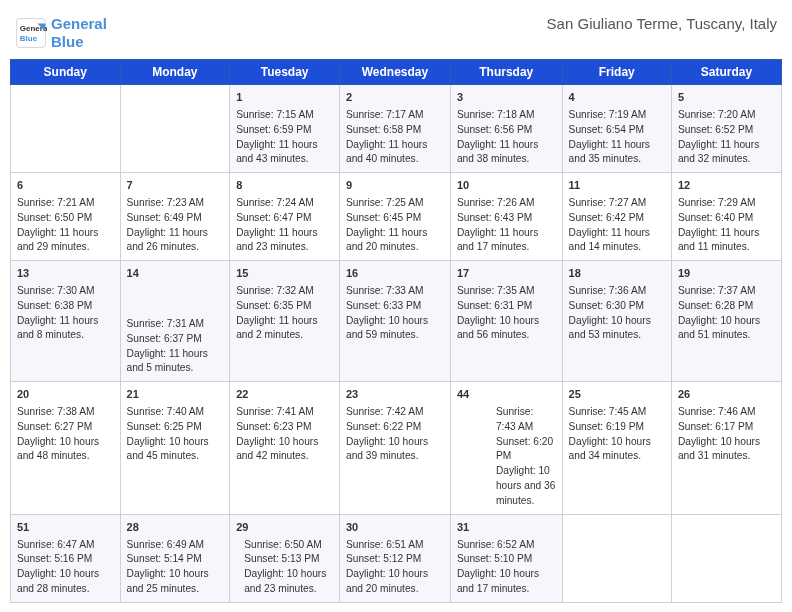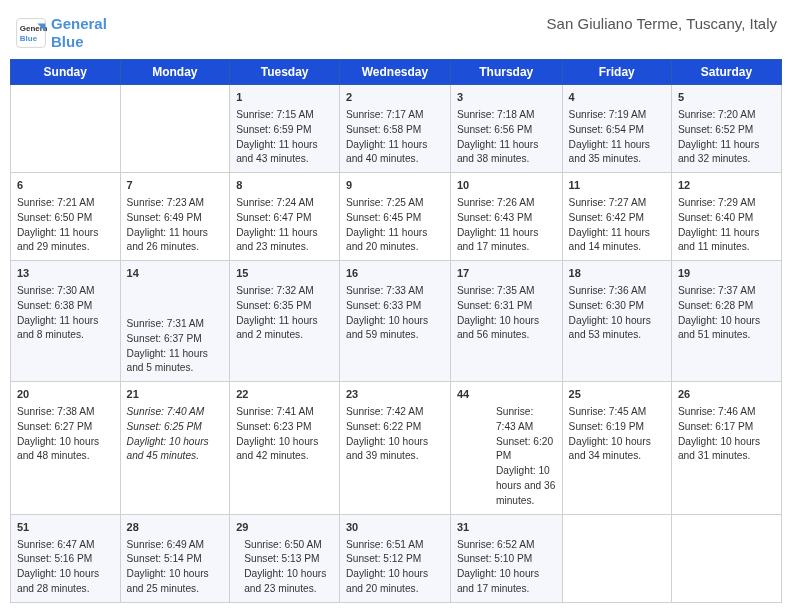--- a/index.html
+++ b/index.html
@@ -249,21 +249,21 @@
       </tr>
       <tr>
         <td>
           <span class="day-num">20</span>
           <div style="white-space: pre-line;">Sunrise: 7:38 AM
 Sunset: 6:27 PM
 Daylight: 10 hours and 48 minutes.</div>
         </td>
         <td>
           <span class="day-num">21</span>
-          <div style="white-space: pre-line; font-style: italic;">Sunrise: 7:40 AM
+          <div style="white-space: pre-line;">Sunrise: 7:40 AM
 Sunset: 6:25 PM
 Daylight: 10 hours and 45 minutes.</div>
         </td>
         <td>
           <span class="day-num">22</span>
           <div style="white-space: pre-line;">Sunrise: 7:41 AM
 Sunset: 6:23 PM
 Daylight: 10 hours and 42 minutes.</div>
         </td>
         <td>

